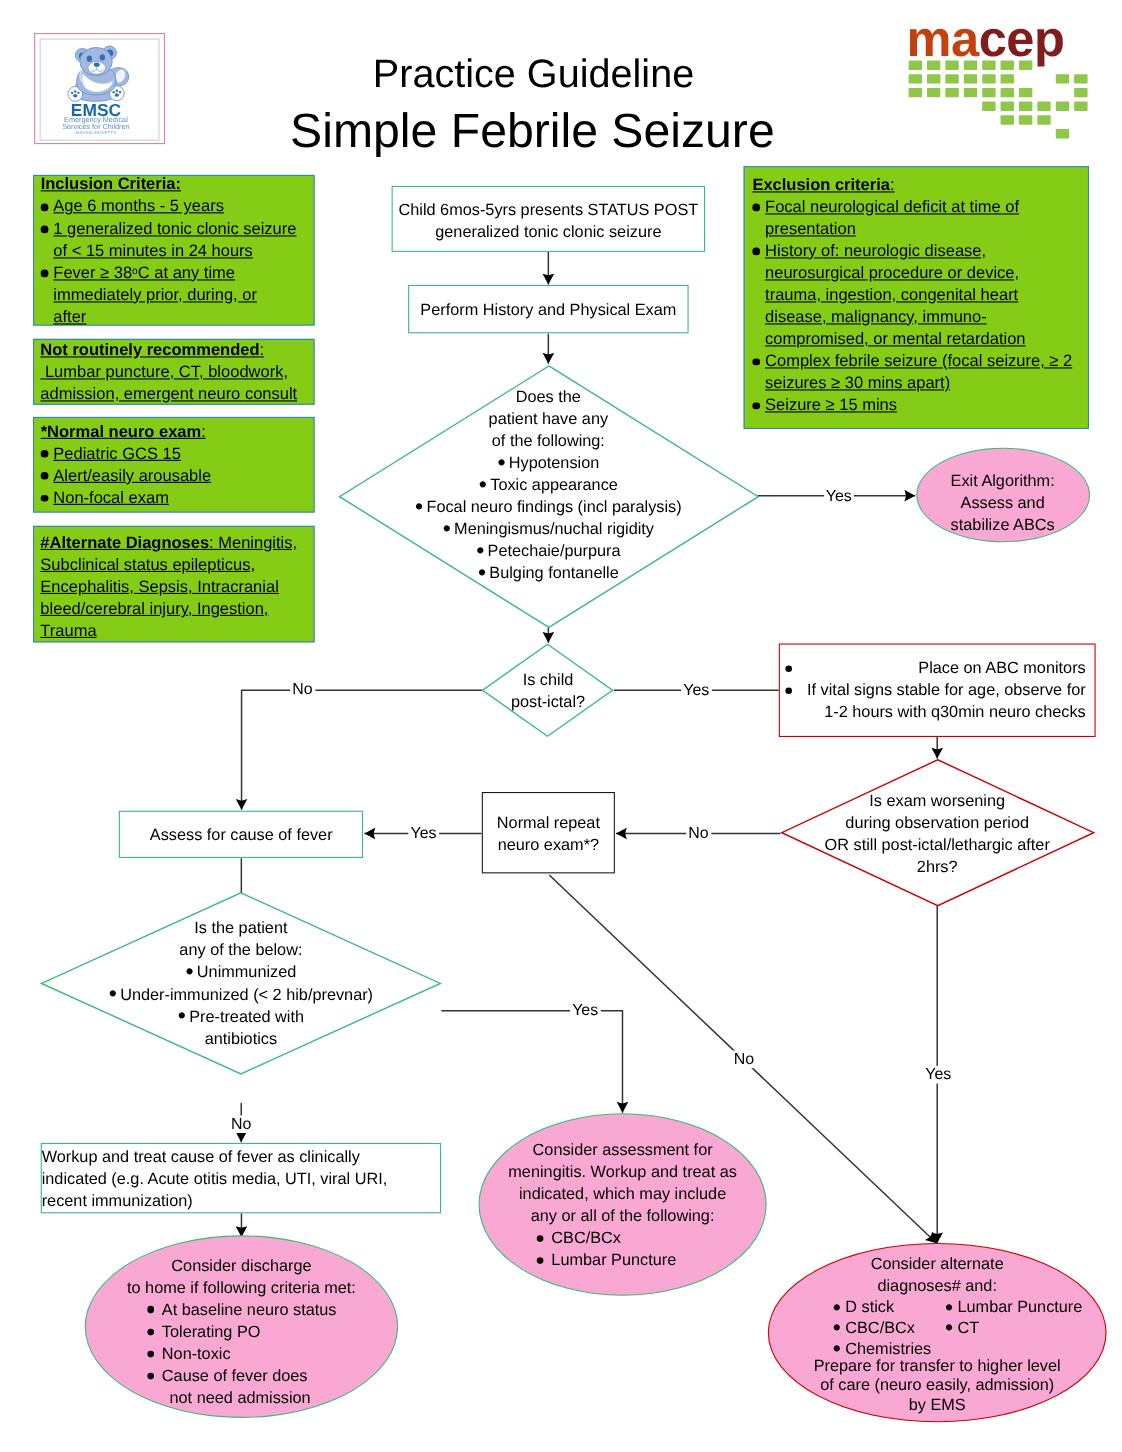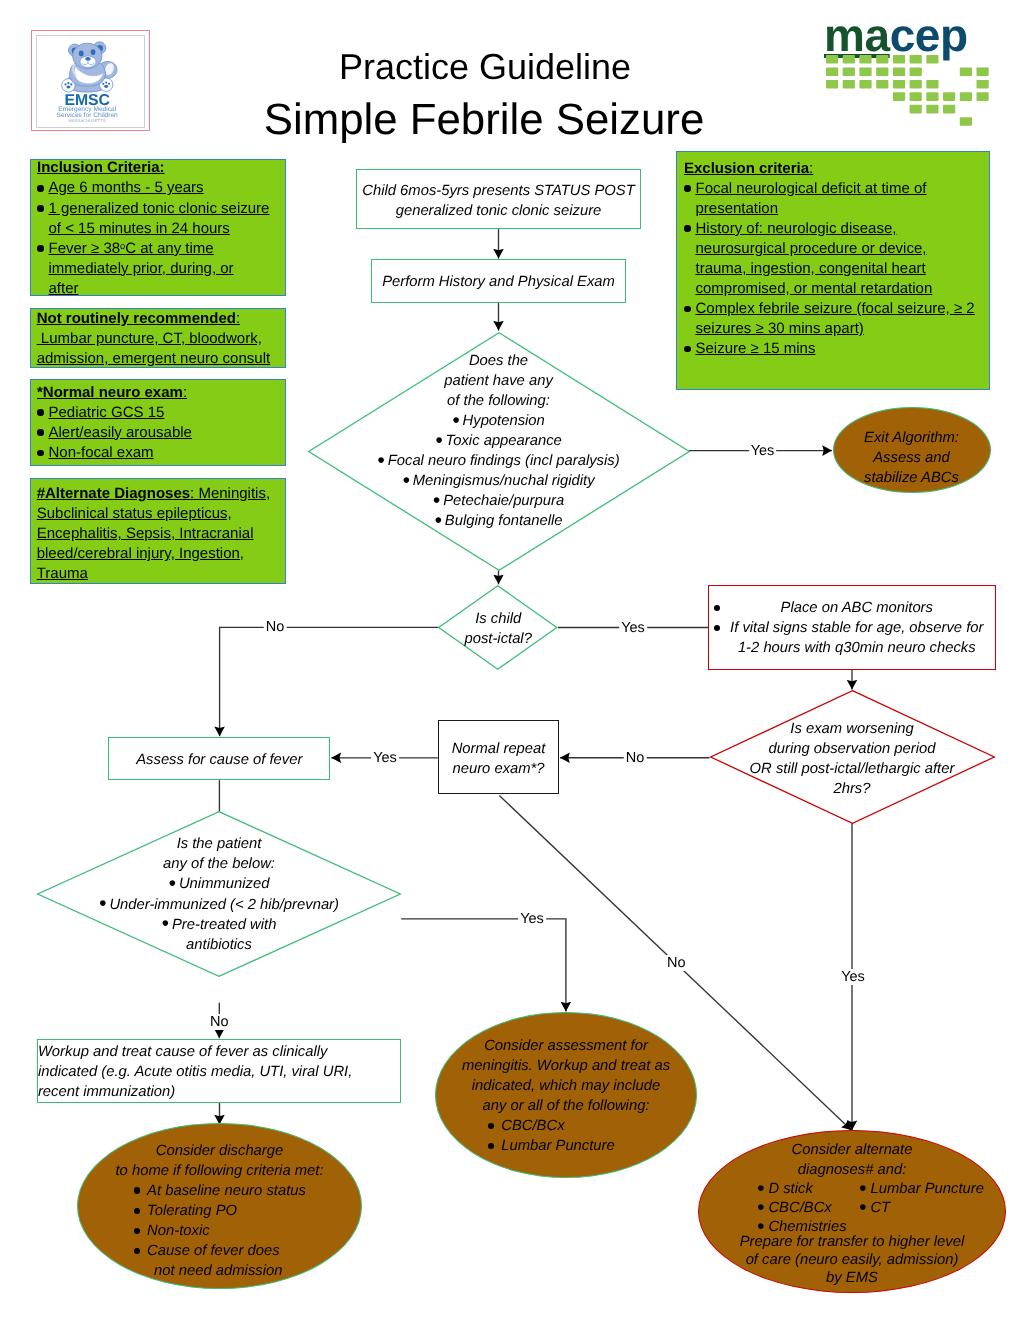--- a/index.html
+++ b/index.html
@@ -1,34 +1,34 @@
 <!DOCTYPE html>
 <html><head><meta charset="utf-8">
 <title>Practice Guideline – Simple Febrile Seizure</title>
 <style>html,body{margin:0;padding:0;background:#fff;}
 body{width:1020px;height:1320px;position:relative;overflow:hidden;
      font-family:"Liberation Sans","DejaVu Sans",sans-serif;color:#000;-webkit-font-smoothing:antialiased;text-rendering:geometricPrecision;}
 #page{-webkit-font-smoothing:antialiased;}
 #page{position:absolute;left:0;top:0;width:1020px;height:1320px;}
 svg#edges{position:absolute;left:0;top:0;width:1020px;height:1320px;}
-.node{position:absolute;box-sizing:border-box;font-style:italic;}
+.node{position:absolute;box-sizing:border-box;}
 .rect{border:1.3px solid;background:#fff;}
-.ell{border:1.3px solid;border-radius:50%;background:#a16207;}
+.ell{border:1.3px solid;border-radius:50%;background:#f9a8d4;}
 .hdr-sub{position:absolute;left:0;top:48.8px;width:970px;text-align:center;font-size:36px;line-height:1;}
 .hdr-title{position:absolute;left:0;top:97.8px;width:968px;text-align:center;font-size:43.8px;line-height:1;}
 .emsc-frame{position:absolute;box-sizing:border-box;border:1.5px solid #e9848c;background:#fff;}
 .emsc-inner{position:absolute;left:4.2px;top:3.8px;right:4.2px;bottom:2.2px;border:1px solid #cbd0d4;background:#fff;}
 .emsc-word{position:absolute;left:-3.3px;top:62.2px;width:100%;text-align:center;font-weight:bold;font-size:15.8px;color:#1669ad;letter-spacing:0px;line-height:1;}
 .emsc-l1{position:absolute;left:-3.3px;top:76.4px;width:100%;text-align:center;font-size:6.6px;color:#5c90c4;line-height:1;}
 .emsc-l2{position:absolute;left:-3.3px;top:82.2px;width:100%;text-align:center;font-size:6.6px;color:#5c90c4;line-height:1;}
 .emsc-l3{position:absolute;left:-3.3px;top:87.8px;width:100%;text-align:center;font-size:3.9px;color:#7fa4ce;letter-spacing:0.2px;line-height:1;}
 .macep{position:absolute;}
 .macep-word{position:absolute;left:2px;top:-6px;font-size:46px;font-weight:bold;letter-spacing:-0.4px;line-height:1;}
-.macep-word .ma{color:#14532d;text-decoration:underline;}
-.macep-word .cep{color:#0c4a6e;}
+.macep-word .ma{color:#c2410c;}
+.macep-word .cep{color:#7f1d1d;}
 .sbox{position:absolute;box-sizing:border-box;border:1.3px solid #2e86c8;background:#84cc16;text-decoration:underline;}
 .sbox .in{font-size:15px;line-height:20.05px;}
 .b{font-weight:bold;}
 .flowtxt{position:absolute;font-size:14.8px;line-height:20.1px;text-align:center;color:#000;}
 .twocol{display:flex;justify-content:center;}
 .edgelbl{position:absolute;font-size:14.5px;color:#000;background:#fff;padding:0 2px;white-space:nowrap;}
 .tl{white-space:nowrap;}
 .cbl{white-space:nowrap;}
 .cbl .bdot{font-size:1.42em;line-height:0;vertical-align:-0.085em;margin-right:3.0px;letter-spacing:0;}
 .cbl2{white-space:nowrap;text-align:left;}
@@ -201,21 +201,21 @@
 <div class="tl">Subclinical status epilepticus,</div>
         <div class="tl">Encephalitis, Sepsis, Intracranial</div>
         <div class="tl">bleed/cerebral injury, Ingestion,</div>
         <div class="tl">Trauma</div>
 </div>
     </div>
 <div class="sbox" style="left:676px;top:151px;width:314px;height:239px;">
 <div class="in" style="margin-top:6.7px;padding:0 3px 0 7px;">
 <div class="tl"><span class="b">Exclusion criteria</span><span>:</span></div>
 <div class="bli"><span class="bdot2">•</span><span class="btx"><div class="tl">Focal neurological deficit at time of</div><div class="tl">presentation</div></span></div>
-<div class="bli"><span class="bdot2">•</span><span class="btx"><div class="tl">History of: neurologic disease,</div><div class="tl">neurosurgical procedure or device,</div><div class="tl">trauma, ingestion, congenital heart</div><div class="tl">compromised, or mental retardation</div></span></div>
+<div class="bli"><span class="bdot2">•</span><span class="btx"><div class="tl">History of: neurologic disease,</div><div class="tl">neurosurgical procedure or device,</div><div class="tl">trauma, ingestion, congenital heart</div><div class="tl">disease, malignancy, immuno-</div><div class="tl">compromised, or mental retardation</div></span></div>
 <div class="bli"><span class="bdot2">•</span><span class="btx"><div class="tl">Complex febrile seizure (focal seizure, ≥ 2</div><div class="tl">seizures ≥ 30 mins apart)</div></span></div>
 <div class="bli"><span class="bdot2">•</span><span class="btx"><div class="tl">Seizure ≥  15 mins</div></span></div>
 </div>
     </div>
 <div class="node rect" style="left:356px;top:169px;width:285px;height:60px;border-color:#3cbc78;">
       <div class="flowtxt" style="left:0;top:11px;width:100%;text-align:center;">
         <div class="tl">Child 6mos-5yrs presents STATUS POST</div>
         <div class="tl">generalized tonic clonic seizure</div>
       </div>
     </div>
@@ -250,21 +250,21 @@
 <div class="node" style="left:438.45px;top:584.8px;width:119.5px;height:85px;">
 <svg width="119.5" height="85" viewBox="0 0 119.5 85" style="position:absolute;left:0;top:0;overflow:visible;">
 <polygon points="59.75,0.7 118.8,42.5 59.75,84.3 0.7,42.5" fill="#fff" stroke="#3cbc78" stroke-width="1.3"></polygon>
 </svg>
 <div class="flowtxt" style="left:0;top:24px;width:100%;text-align:center;">
         <div class="tl">Is child</div>
         <div class="tl">post-ictal?</div>
       </div>
 </div>
 <div class="node rect" style="left:708px;top:585px;width:288px;height:85px;border-color:#cc0000;">
-      <div class="flowtxt" style="left:0;top:12px;width:100%;text-align:center;padding:0 8px 0 4px;box-sizing:border-box;">
+      <div class="flowtxt" style="left:0;top:12px;width:100%;text-align:right;padding:0 8px 0 4px;box-sizing:border-box;">
         <ul class="lbl">
           <li>Place on ABC monitors</li>
           <li>If vital signs stable for age, observe for 1-2 hours with q30min neuro checks</li>
         </ul>
       </div>
     </div>
 <div class="node" style="left:709.5px;top:689.5px;width:285px;height:134px;">
 <svg width="285" height="134" viewBox="0 0 285 134" style="position:absolute;left:0;top:0;overflow:visible;">
 <polygon points="142.5,0.7 284.3,67 142.5,133.3 0.7,67" fill="#fff" stroke="#cc0000" stroke-width="1.3"></polygon>
 </svg>

